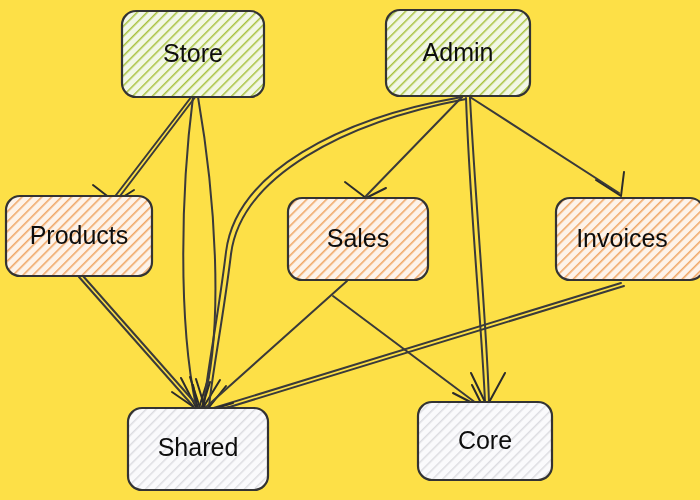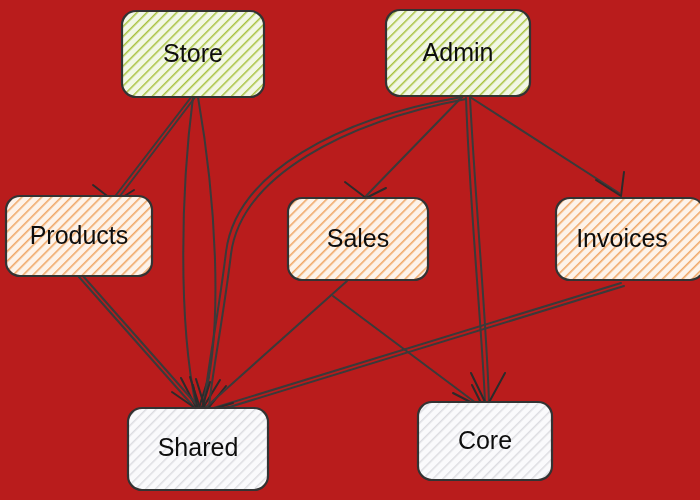--- a/index.html
+++ b/index.html
@@ -8,21 +8,21 @@
     padding: 0;
     background: #ffffff;
   }
   body {
     font-family: "Liberation Sans", sans-serif;
   }
   #diagram-root {
     position: relative;
     width: 700px;
     height: 500px;
-    background: #b91c1c;
+    background: #fde047;
     overflow: hidden;
   }
   #graph-svg {
     position: absolute;
     left: 0;
     top: 0;
     width: 700px;
     height: 500px;
   }
   .node-label {

